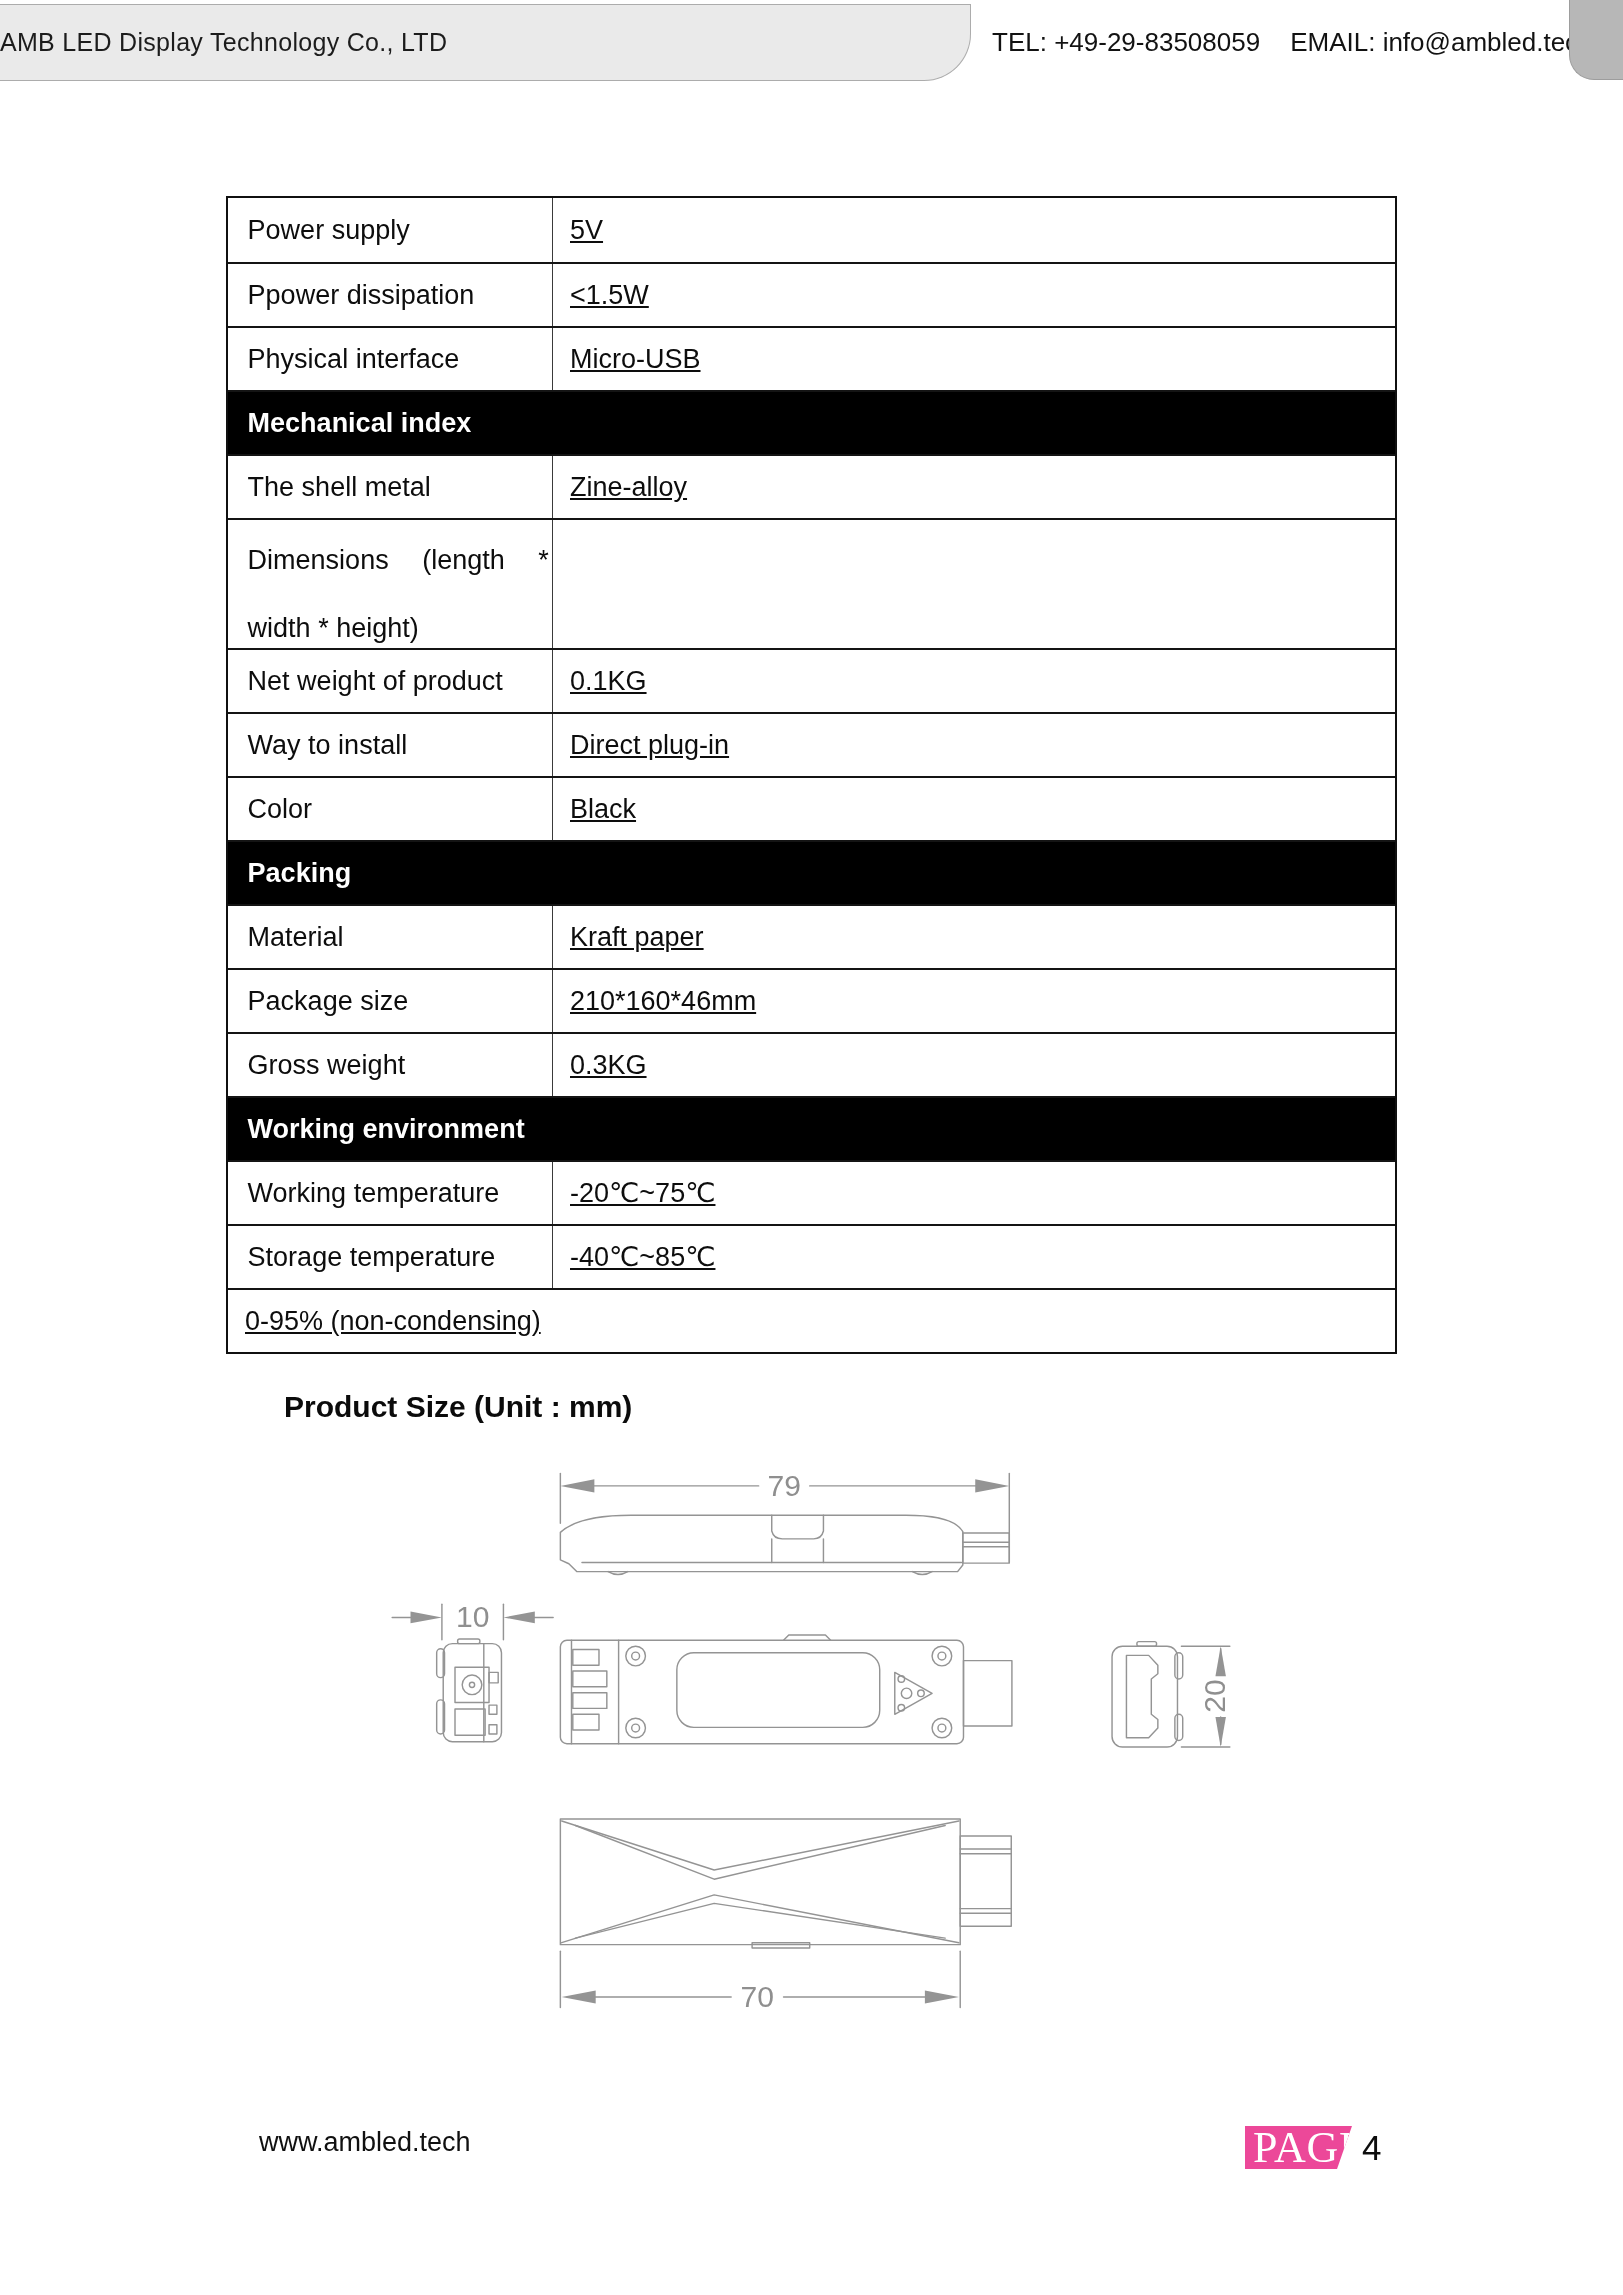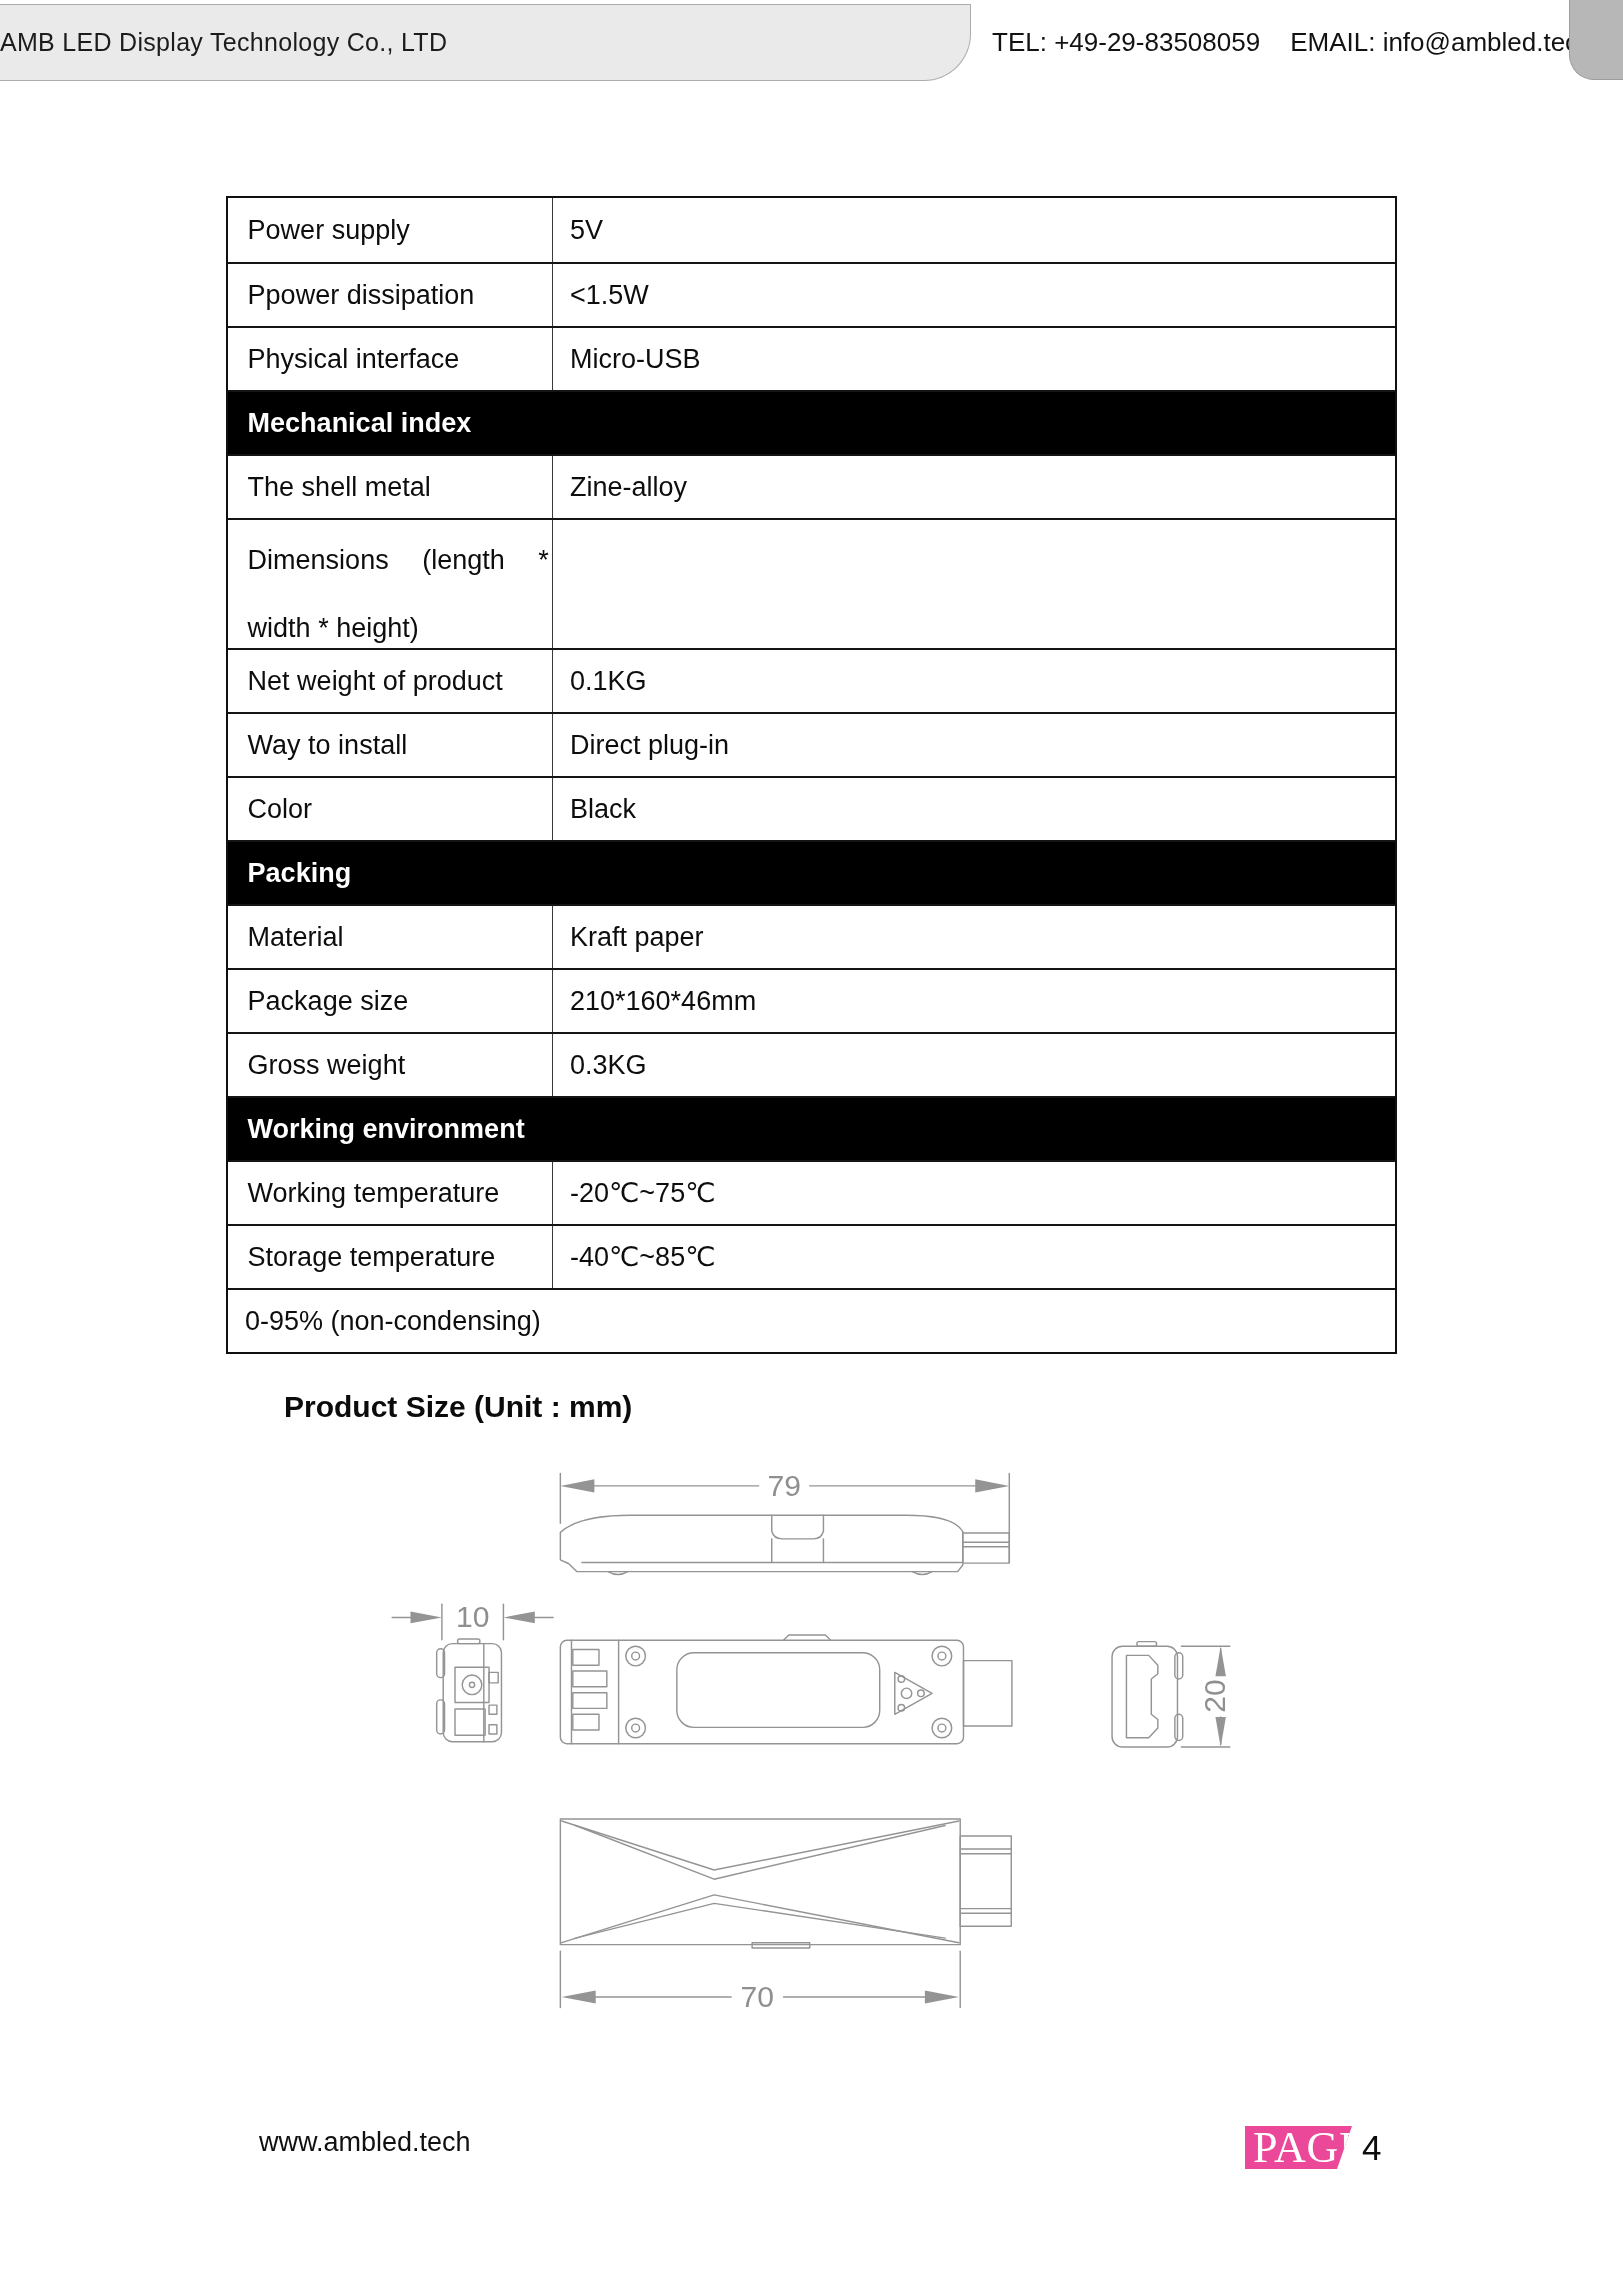--- a/index.html
+++ b/index.html
@@ -28,21 +28,21 @@
   
   .spec-table{
     position:absolute;left:226px;top:196px;width:1171px;
     border:2px solid #101010;box-sizing:border-box;background:#fff;
   }
   .t-row{display:flex;height:64px;box-sizing:border-box;}
   .t-row + .t-row{border-top:2.6px solid #141414;}
   .t-row.tall{height:130px;}
   .cell{box-sizing:border-box;display:flex;flex-direction:column;justify-content:center;font-size:27px;color:#0d0d0d;}
   .cell.label{width:325px;border-right:1.3px solid #3a3a3a;padding-left:19.6px;}
-  .cell.value{flex:1;padding-left:17px;}
+  .cell.value{flex:1;padding-left:17px;text-decoration:underline;}
   .t-row.tall .cell{justify-content:flex-start;padding-top:25px;}
   .t-row.tall .line2{margin-top:37px;}
   .spread{word-spacing:26px;}
   .t-row.section{
     align-items:center;background:#000;color:#fff;font-weight:bold;
     font-size:27px;padding-left:19.6px;flex-direction:row;display:flex;
   }
   
   .heading{position:absolute;left:261px;top:1390px;font-size:30px;font-weight:bold;color:#0b0b0b;margin-left:23px;}
   .footer-site{position:absolute;left:259px;top:2127px;font-size:27px;color:#101010;}

